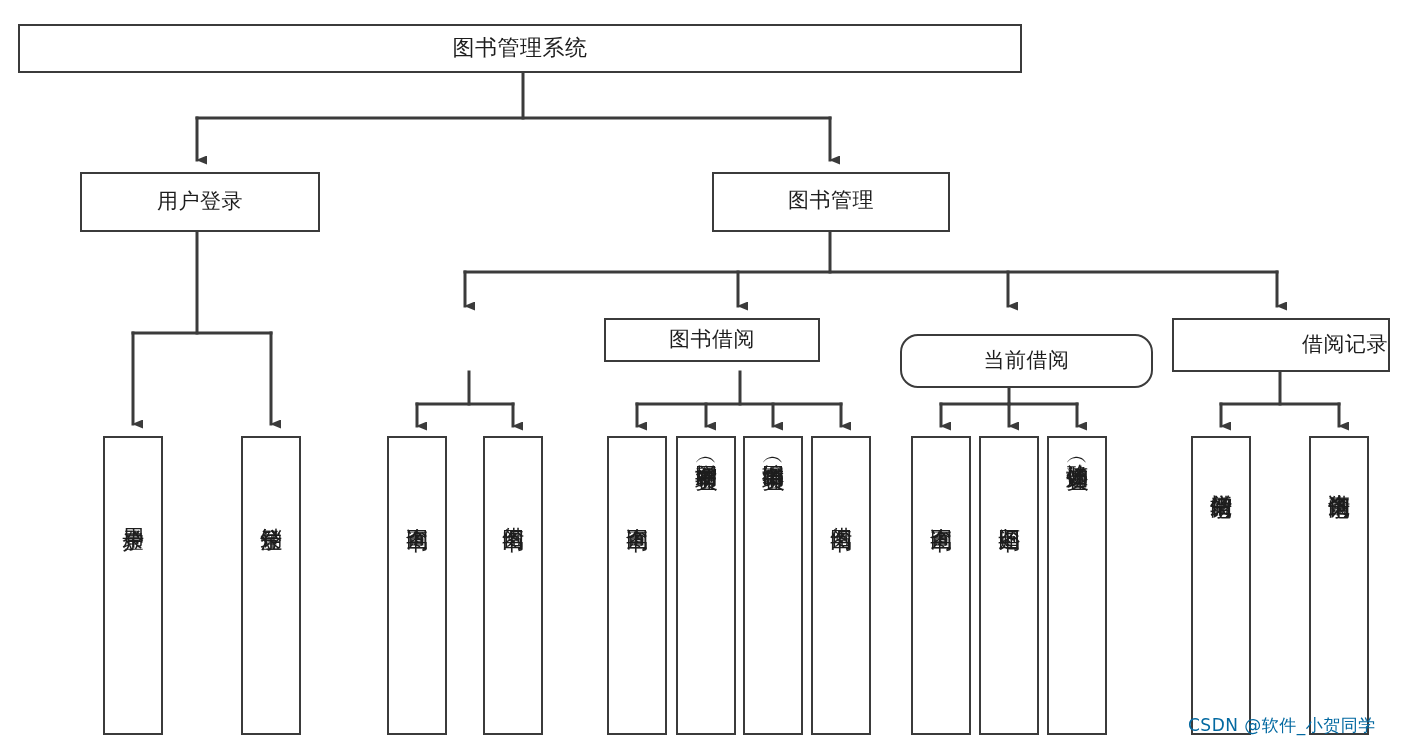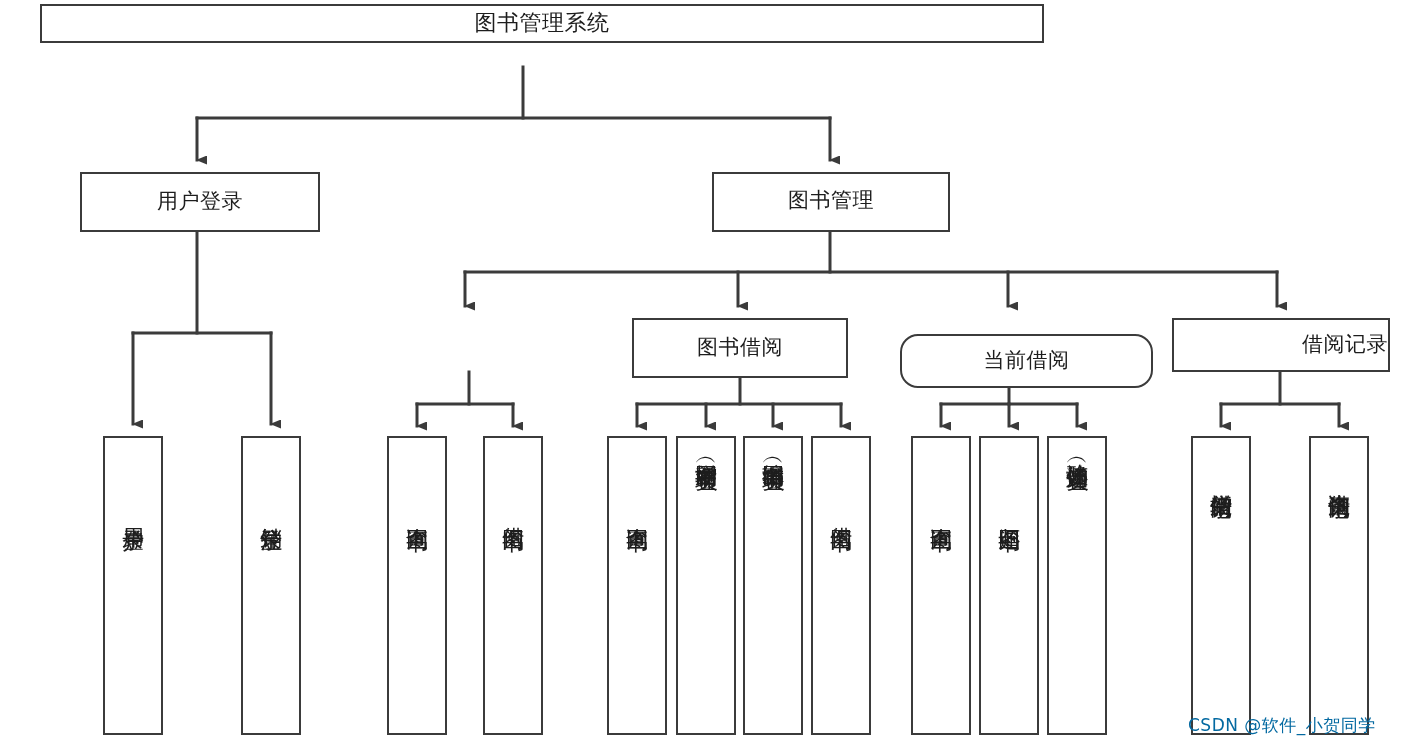--- a/index.html
+++ b/index.html
@@ -117,32 +117,32 @@
       <path d="M 1009 404 L 1009 426" marker-end="url(#arrowhead)"></path>
       <path d="M 1077 404 L 1077 426" marker-end="url(#arrowhead)"></path>
 
       <path d="M 1280 372 L 1280 404"></path>
       <path d="M 1221 404 L 1339 404"></path>
       <path d="M 1221 404 L 1221 426" marker-end="url(#arrowhead)"></path>
       <path d="M 1339 404 L 1339 426" marker-end="url(#arrowhead)"></path>
     </g>
   </svg>
 
-  <div class="node node-h node-root" style="left:18px; top:4px; width:1004px; height:39px;margin-left:22px;">
+  <div class="node node-h node-root" style="left:18px; top:24px; width:1004px; height:49px;">
     <span class="node-label">图书管理系统</span>
   </div>
 
   <div class="node node-h" style="left:80px; top:172px; width:240px; height:60px;">
     <span class="node-label">用户登录</span>
   </div>
   <div class="node node-h" style="left:712px; top:172px; width:238px; height:60px;font-family:Liberation Mono, monospace;">
     <span class="node-label">图书管理</span>
   </div>
 
-  <div class="node node-h" style="left:632px; top:318px; width:216px; height:60px;">
+  <div class="node node-h" style="left:604px; top:318px; width:216px; height:44px;">
     <span class="node-label">图书借阅</span>
   </div>
   <div class="node node-h" style="left:900px; top:334px; width:253px; height:54px;border-radius:18px;">
     <span class="node-label">当前借阅</span>
   </div>
   <div class="node node-h" style="left:1172px; top:318px; width:218px; height:54px;justify-content:flex-end;">
     <span class="node-label">借阅记录</span>
   </div>
 
   <div class="node node-v" style="left:103px; top:436px; width:60px; height:299px; padding-top:72px;">

